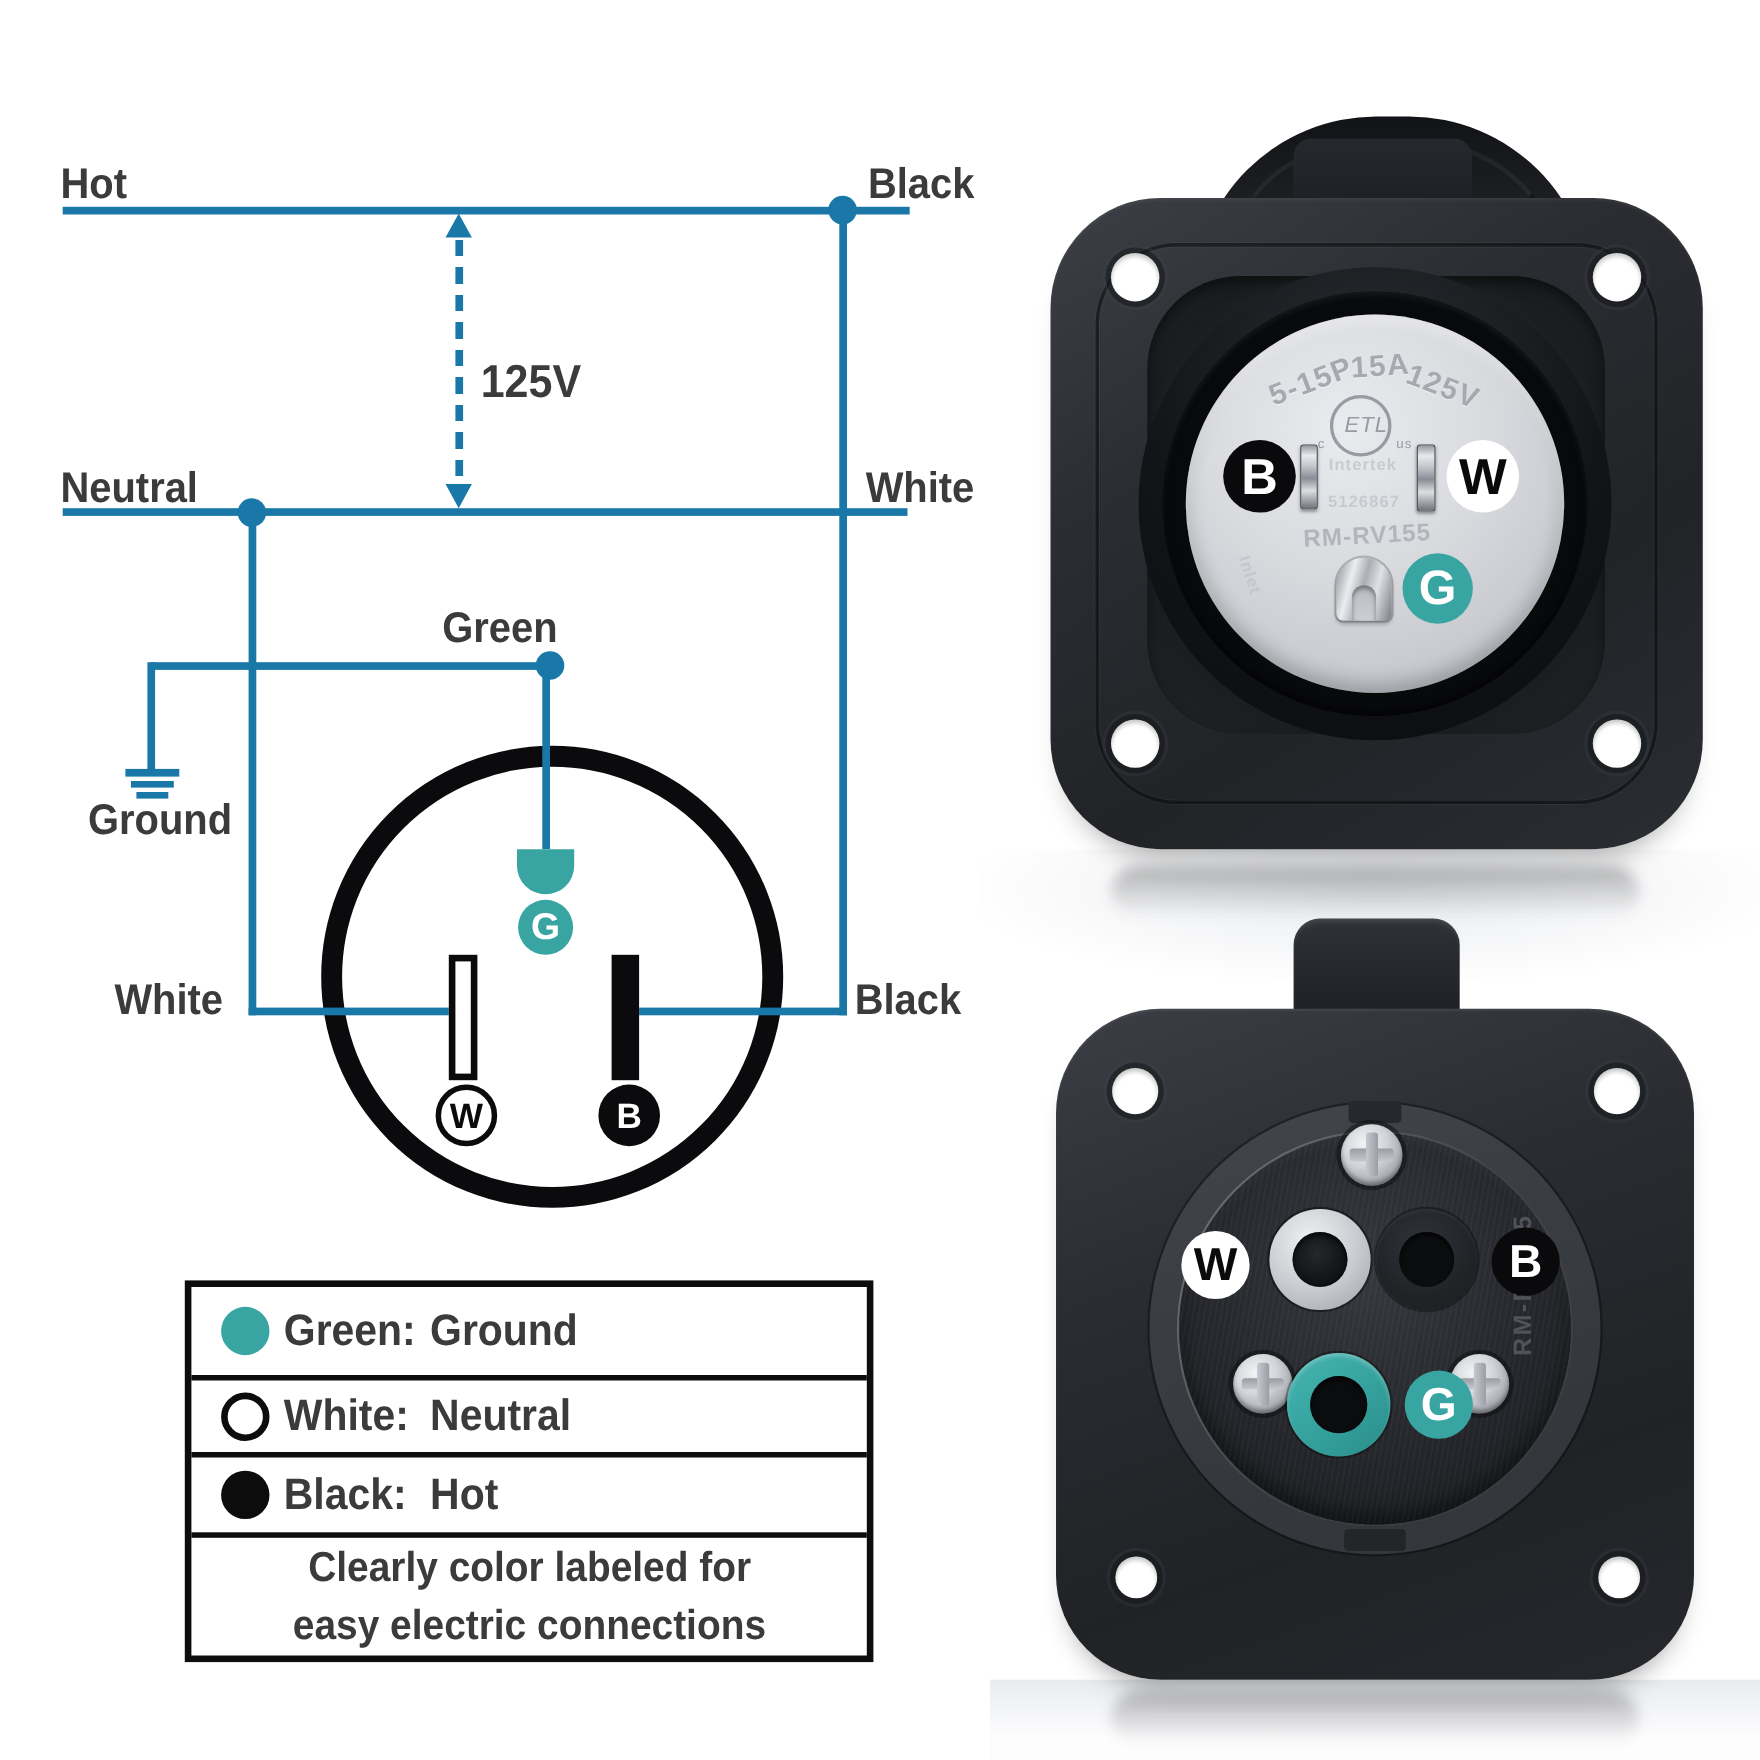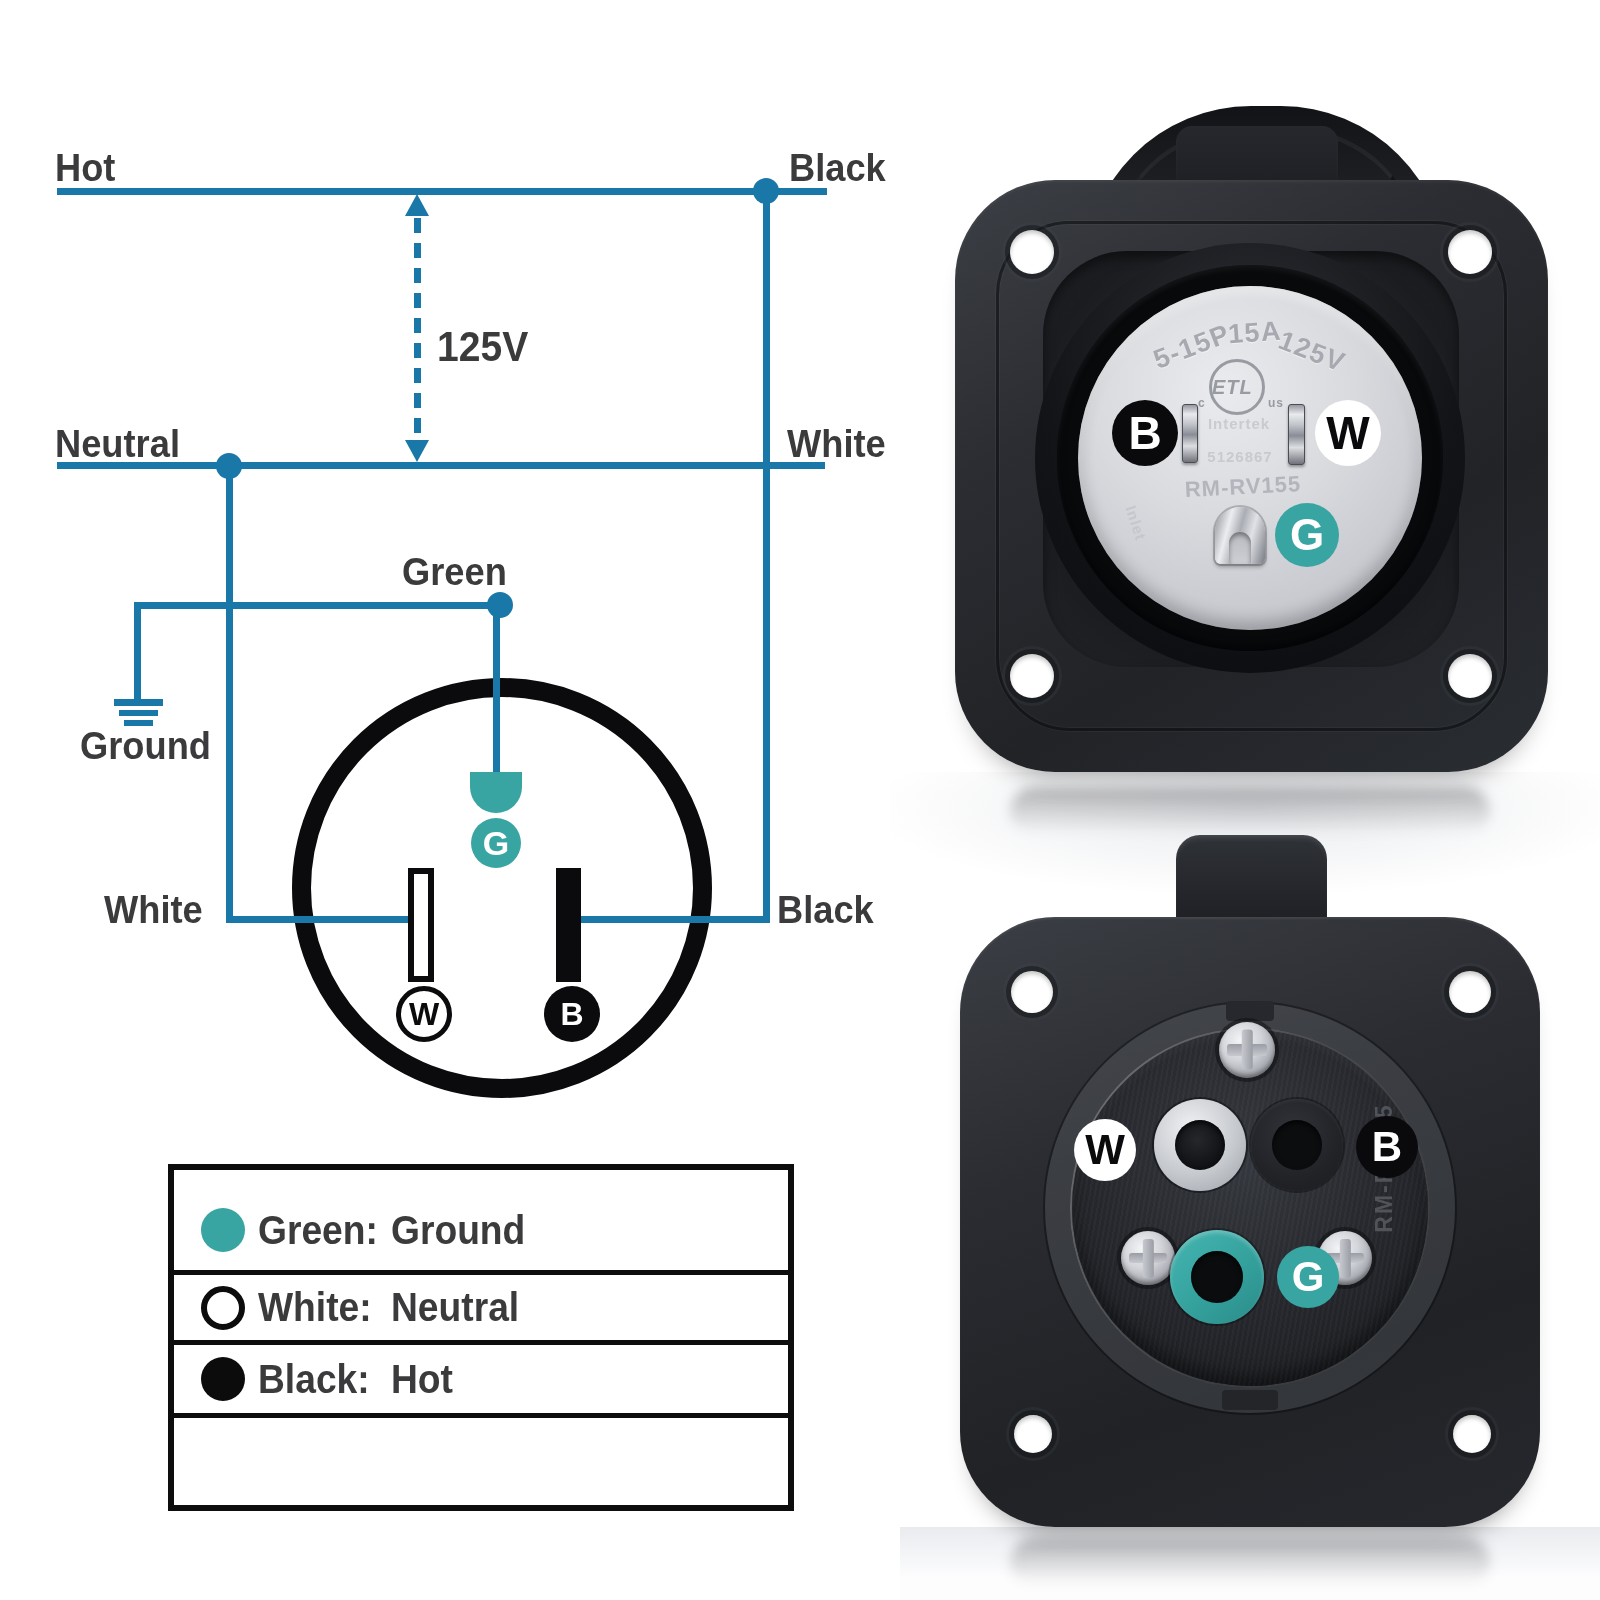--- a/index.html
+++ b/index.html
@@ -67,22 +67,22 @@
   .gasket2{position:absolute;left:1057px;top:265px;width:386px;height:386px;border-radius:50%;background:#08090b;
            box-shadow:inset 0 4px 6px rgba(255,255,255,0.06),inset 0 -4px 8px rgba(0,0,0,0.6);}
   .face-front{position:absolute;left:1078px;top:286px;width:344px;height:344px;border-radius:50%;
               background:radial-gradient(circle at 42% 30%,#eaebee 0%,#d9dade 42%,#c8cad0 72%,#b0b2ba 100%);
               box-shadow:inset 0 -8px 16px rgba(0,0,0,0.22),inset 0 6px 10px rgba(255,255,255,0.5);}
   .face-item{position:absolute;transform:translate(-50%,-50%);white-space:nowrap;}
   .emboss{color:#a7a9b1;font-weight:700;font-size:27px;letter-spacing:1.5px;
           text-shadow:0 1px 1px rgba(255,255,255,0.5);}
   .etl-circle{position:absolute;left:159px;top:101px;width:56px;height:56px;border:3px solid #999ba3;
               border-radius:50%;box-sizing:border-box;transform:translate(-50%,-50%);
-              display:flex;align-items:center;justify-content:flex-start;color:#999ba3;
-              font-weight:700;font-style:italic;font-size:20px;letter-spacing:1px;}
+              display:flex;align-items:center;justify-content:flex-end;color:#999ba3;
+              font-weight:400;font-style:italic;font-size:20px;letter-spacing:1px;}
   .etl-c{position:absolute;left:-14px;bottom:2px;font-size:12px;font-style:normal;}
   .etl-us{position:absolute;right:-22px;bottom:2px;font-size:12px;font-style:normal;}
   .face-small{color:#c0c2c9;font-weight:700;font-size:15px;letter-spacing:1px;opacity:0.75;}
   .face-model{color:#b3b5bd;font-weight:700;font-size:22px;letter-spacing:1px;}
   .blade{position:absolute;background:linear-gradient(180deg,#9599a0 0%,#e9eaee 16%,#c0c3c9 34%,#8a8d95 52%,#dcdee2 72%,#70737a 100%);
          border:1px solid #4a4d53;border-radius:3px;box-shadow:0 2px 3px rgba(0,0,0,0.35);box-sizing:border-box;}
   .pin-outer{position:absolute;left:137px;top:221px;width:50px;height:57px;border-radius:25px 25px 6px 6px;
              background:linear-gradient(105deg,#8b8e95 0%,#ecedf0 28%,#aaadb4 48%,#e0e2e6 68%,#787b82 100%);
              box-shadow:0 0 0 2px rgba(40,42,46,0.25),0 3px 4px rgba(0,0,0,0.3);}
   .pin-hole{position:absolute;left:14px;top:25px;width:22px;height:32px;border-radius:11px 11px 2px 2px;
@@ -169,34 +169,38 @@
 
     <div class="abs plug-part teal" style="left:470px;top:772px;width:52px;height:41px;border-radius:0 0 26px 26px;"></div>
     <div class="badge teal plug-part" style="left:471px;top:818px;width:50px;height:50px;font-size:34px;">G</div>
     <div class="abs plug-part" style="left:408px;top:868px;width:26px;height:114px;background:#fff;border:6px solid #0b0b0d;box-sizing:border-box;"></div>
     <div class="abs plug-part" style="left:556px;top:868px;width:25px;height:114px;background:#0b0b0d;"></div>
     <div class="badge plug-part" style="left:396px;top:986px;width:56px;height:56px;background:#fff;border:5px solid #0b0b0d;box-sizing:border-box;color:#0b0b0d;font-size:32px;">W</div>
     <div class="badge plug-part" style="left:544px;top:986px;width:56px;height:56px;background:#0b0b0d;color:#fff;font-size:32px;">B</div>
   </div>
 
   <div class="legend">
-    <div class="legend-row" style="height:85px;margin-top:20px;">
+    <div class="legend-row" style="height:85px;">
       <div class="sw sw-teal"></div>
       <div class="legend-name">Green:</div>
       <div class="legend-value">Ground</div>
     </div>
     <div class="legend-row" style="height:70px;">
       <div class="sw sw-white"></div>
       <div class="legend-name">White:</div>
       <div class="legend-value">Neutral</div>
     </div>
     <div class="legend-row" style="height:73px;">
       <div class="sw sw-black"></div>
       <div class="legend-name">Black:</div>
       <div class="legend-value">Hot</div>
+    </div>
+    <div class="legend-note">
+      <div>Clearly color labeled for</div>
+      <div>easy electric connections</div>
     </div>
   </div>
 
   <div>
     <div class="front-floor"></div>
     <div class="front-reflect"></div>
     <div class="cap-dome">
       <div class="cap-ridge"></div>
     </div>
     <div class="latch-tab"></div>

